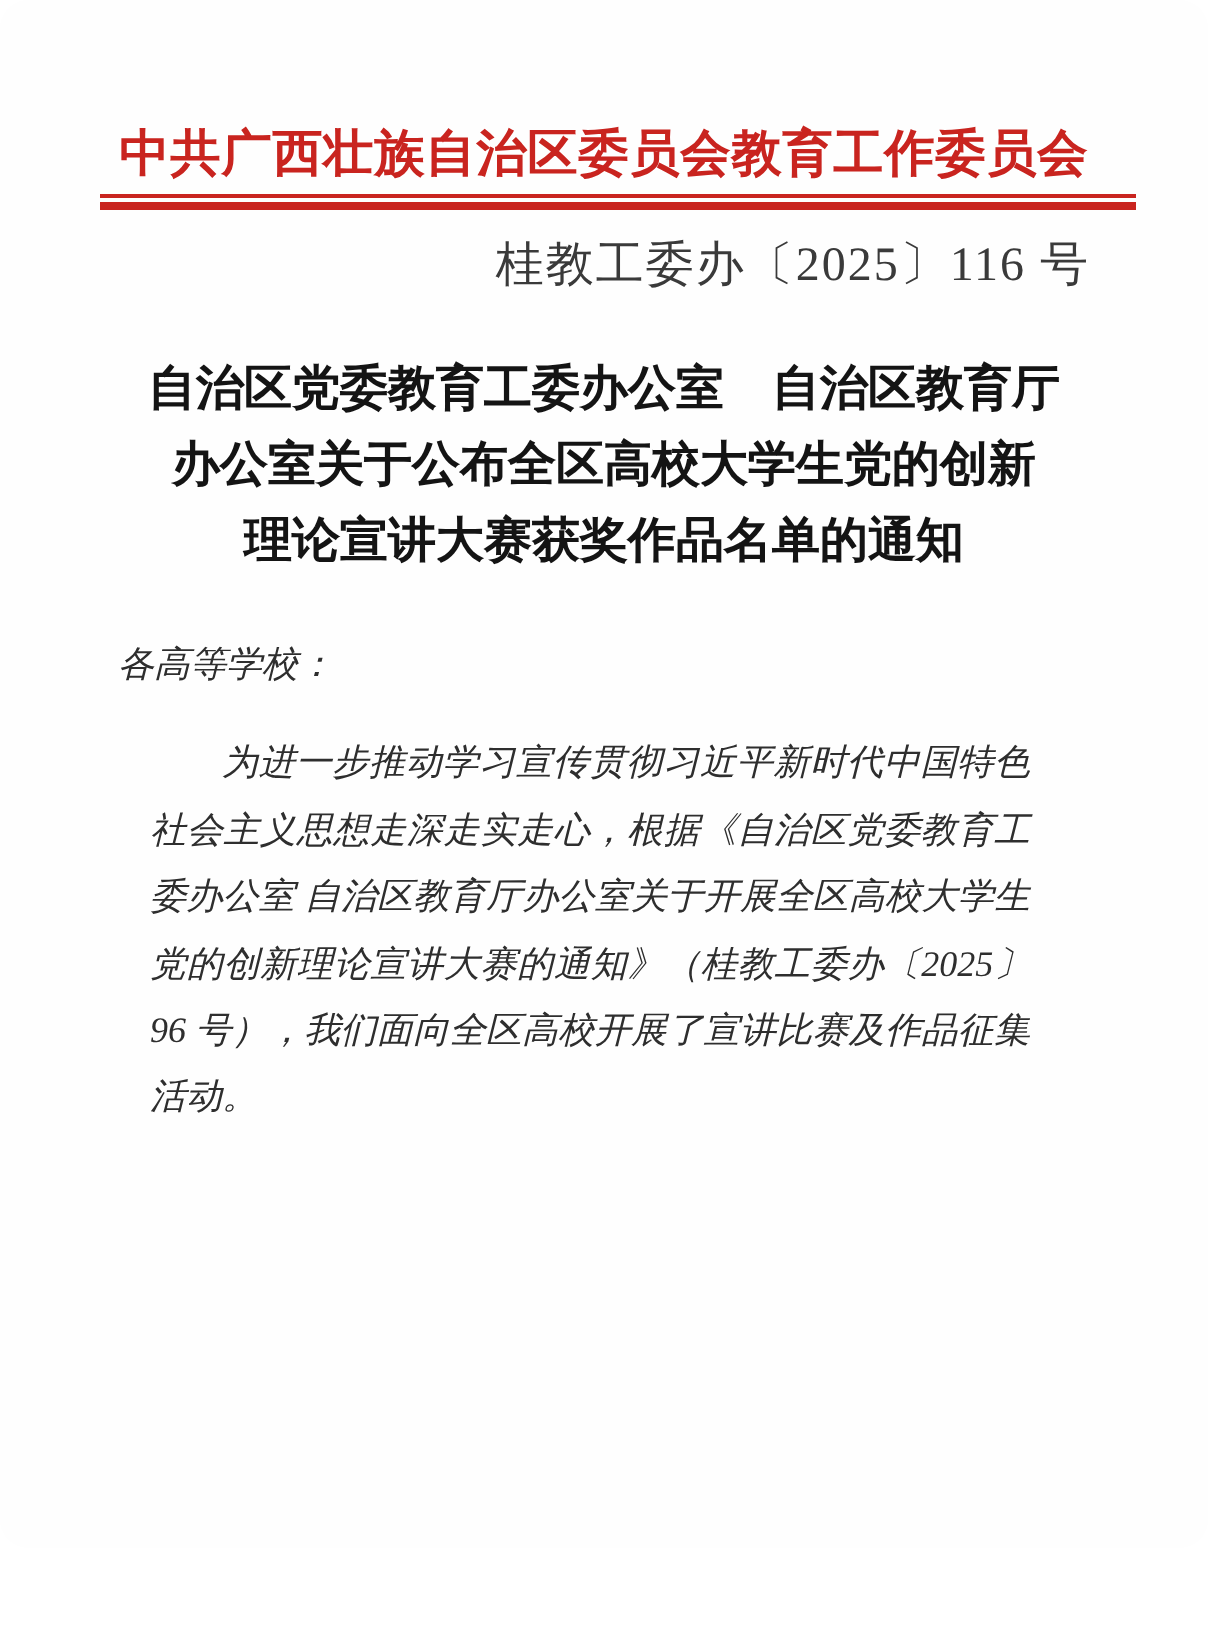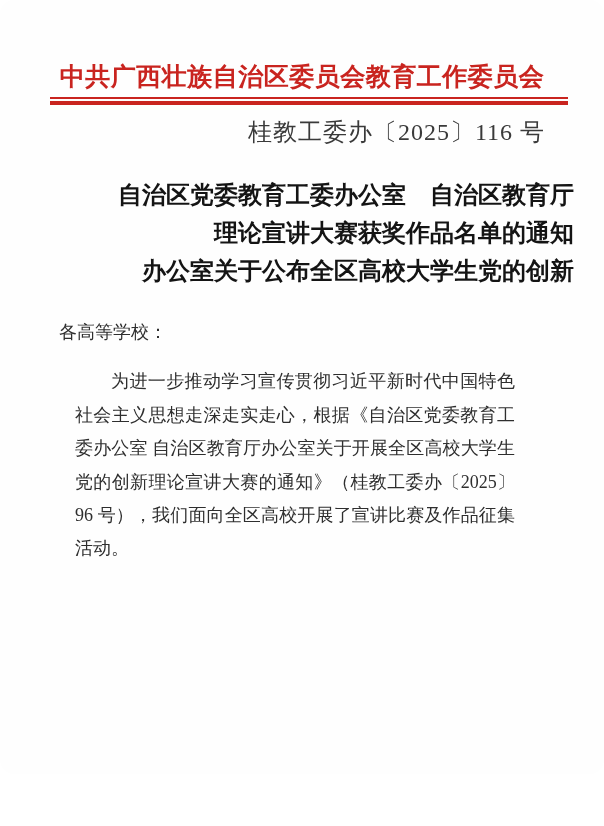--- a/index.html
+++ b/index.html
@@ -55,32 +55,33 @@
     position: absolute;
     top: 176px;
     left: 30px;
     right: 30px;
     text-align: center;
     font-size: 24px;
     font-weight: 700;
     line-height: 38px;
     color: #141414;
   }
-  .notice-title .title-line { white-space: nowrap; text-align: right; }
+  .notice-title .title-line { white-space: nowrap; }
   
   .body-text {
     position: absolute;
     top: 316px;
     left: 59px;
     width: 472px;
     font-size: 18px;
     line-height: 33.4px;
     text-align: justify;
     text-justify: inter-character;
     color: #2e2e2e;
+    font-style: italic;
   }
   .salutation { text-indent: 0; }
   .body-text p {
     margin: 16px;
     text-indent: 2em;
   }
   
   .rule-bottom {
     position: absolute;
     top: 789px;
@@ -100,22 +101,22 @@
   <div class="rule-double">
     <div class="rule-thin"></div>
     <div class="rule-gap"></div>
     <div class="rule-thick"></div>
   </div>
 
   <div class="doc-number">桂教工委办〔2025〕116 号</div>
 
   <div class="notice-title">
     <div class="title-line">自治区党委教育工委办公室　自治区教育厅</div>
+    <div class="title-line">办公室关于公布全区高校大学生党的创新</div>
     <div class="title-line">理论宣讲大赛获奖作品名单的通知</div>
-    <div class="title-line">办公室关于公布全区高校大学生党的创新</div>
   </div>
 
   <div class="body-text">
     <div class="salutation">各高等学校：</div>
     <p>为进一步推动学习宣传贯彻习近平新时代中国特色社会主义思想走深走实走心，根据《自治区党委教育工委办公室 自治区教育厅办公室关于开展全区高校大学生党的创新理论宣讲大赛的通知》（桂教工委办〔2025〕96 号），我们面向全区高校开展了宣讲比赛及作品征集活动。</p>
   </div>
 
   <div class="rule-bottom"></div>
 
 </div>

